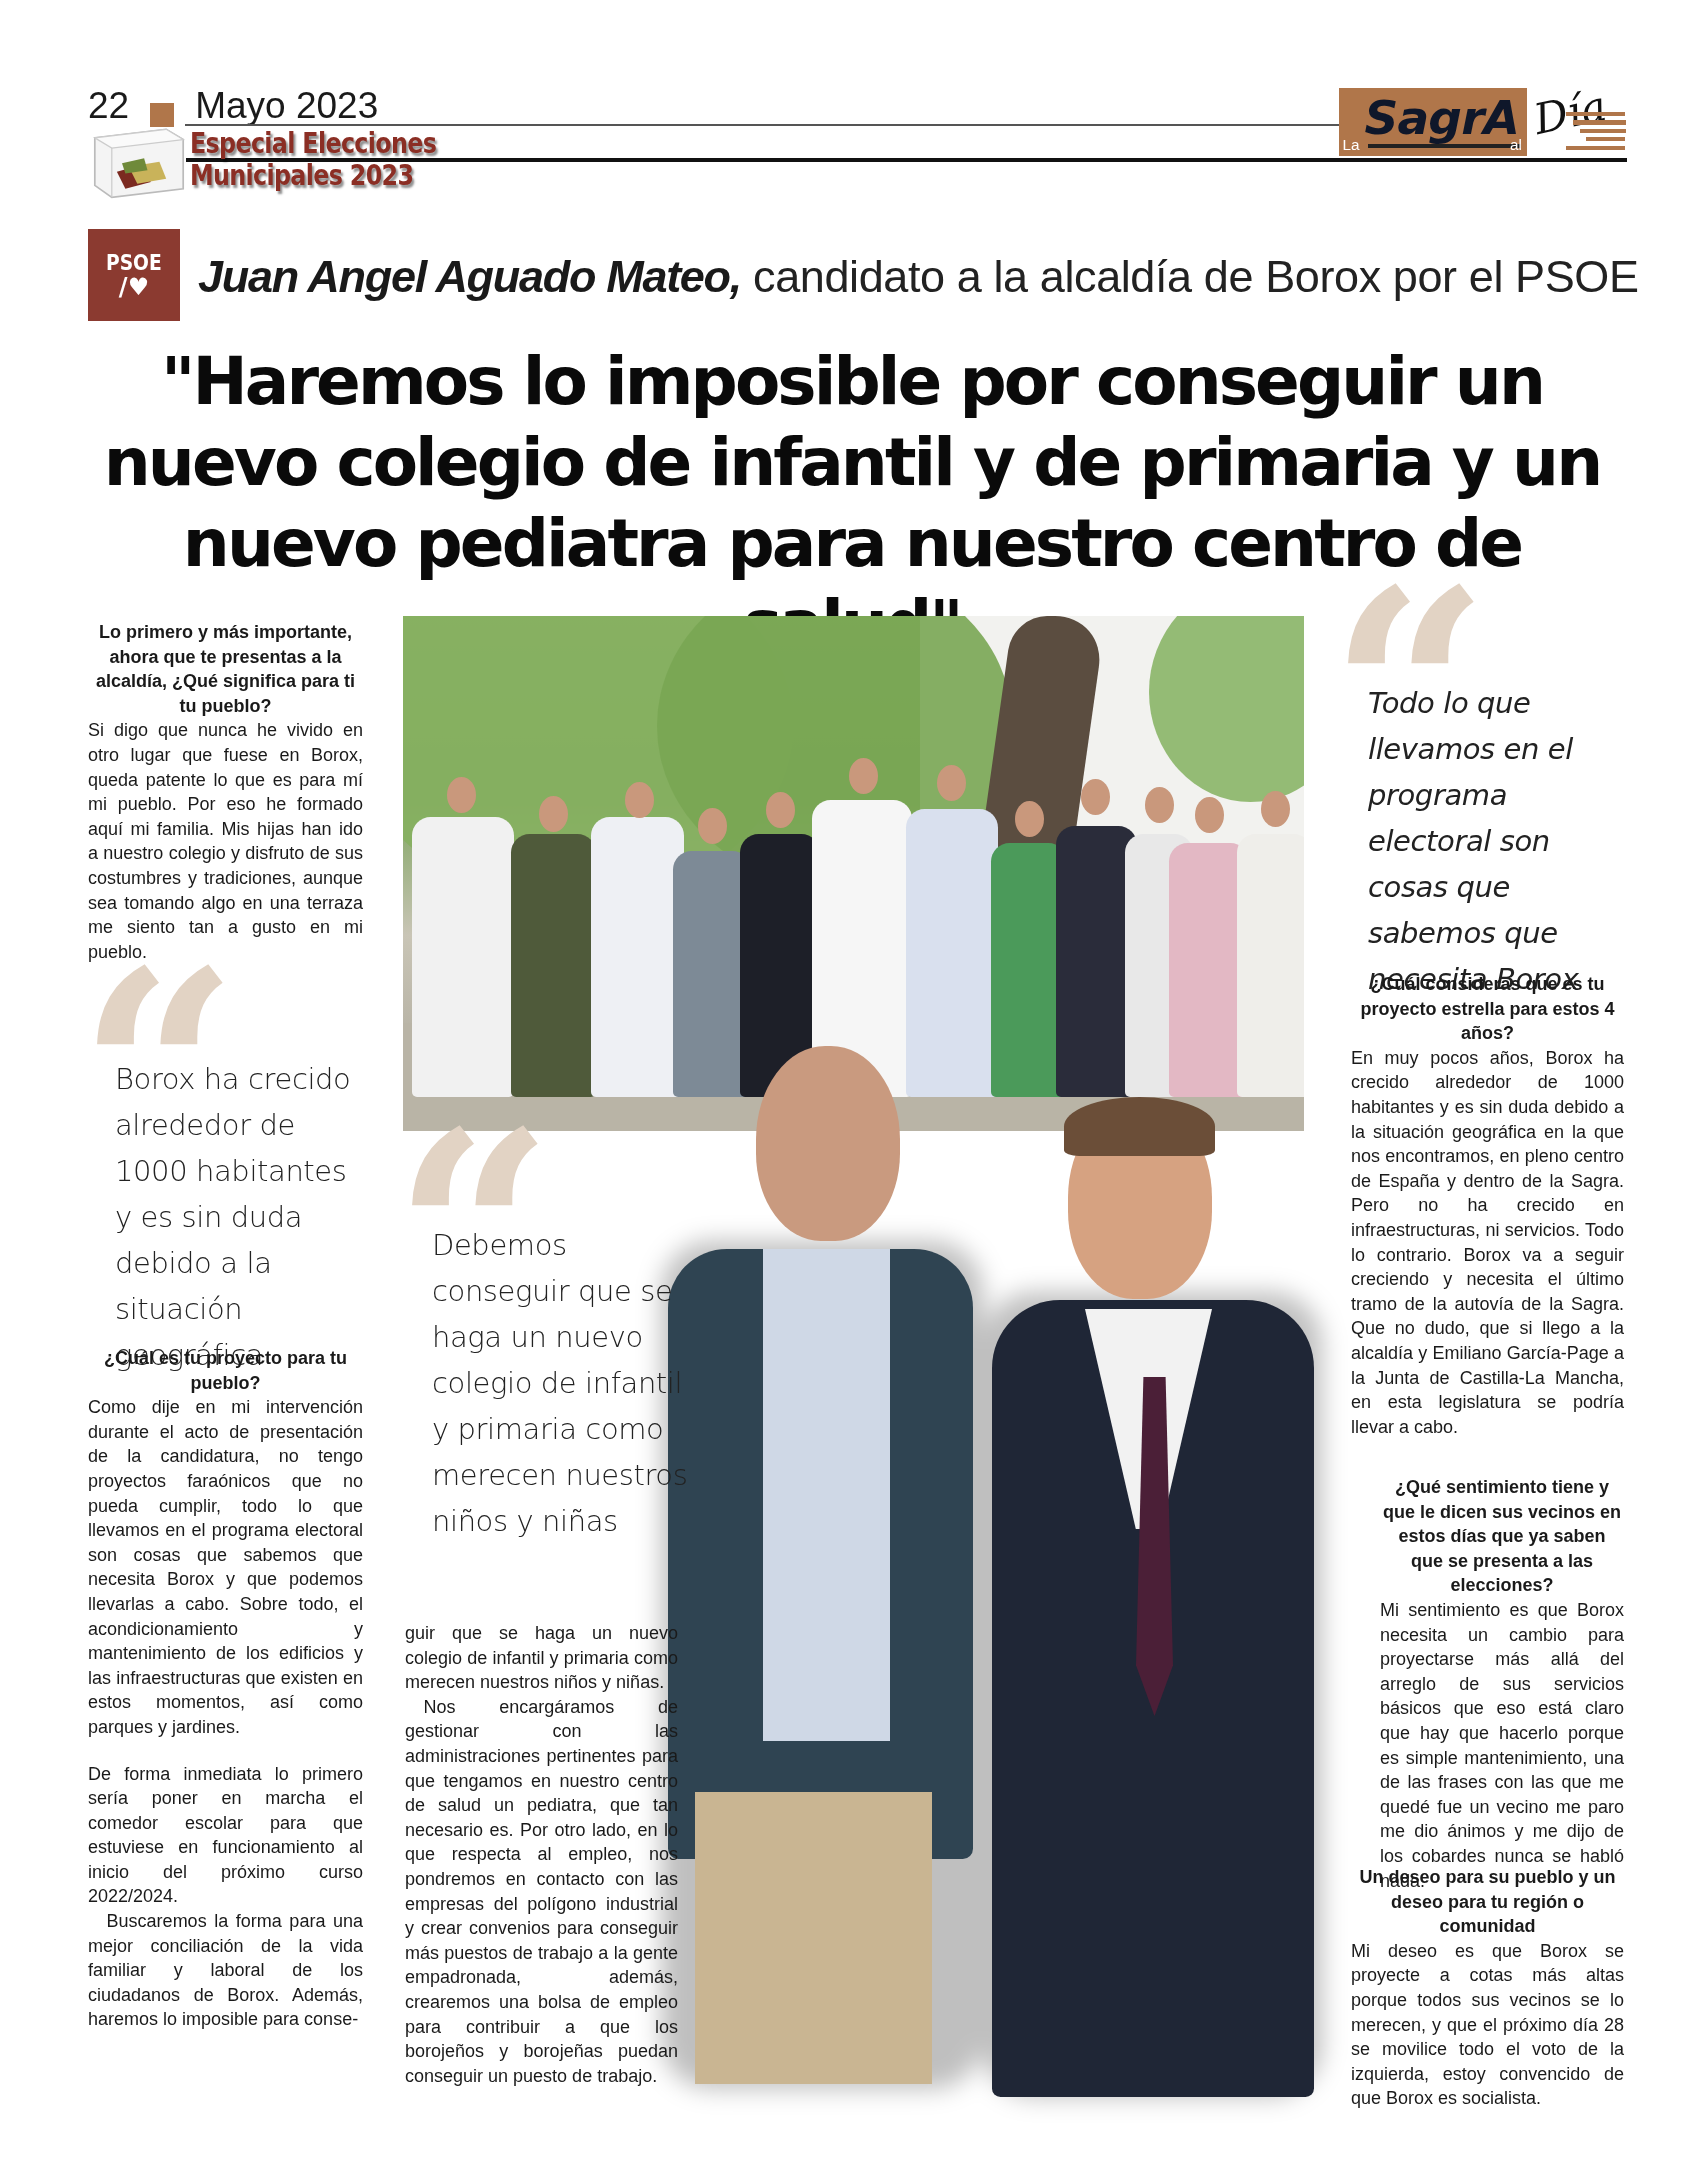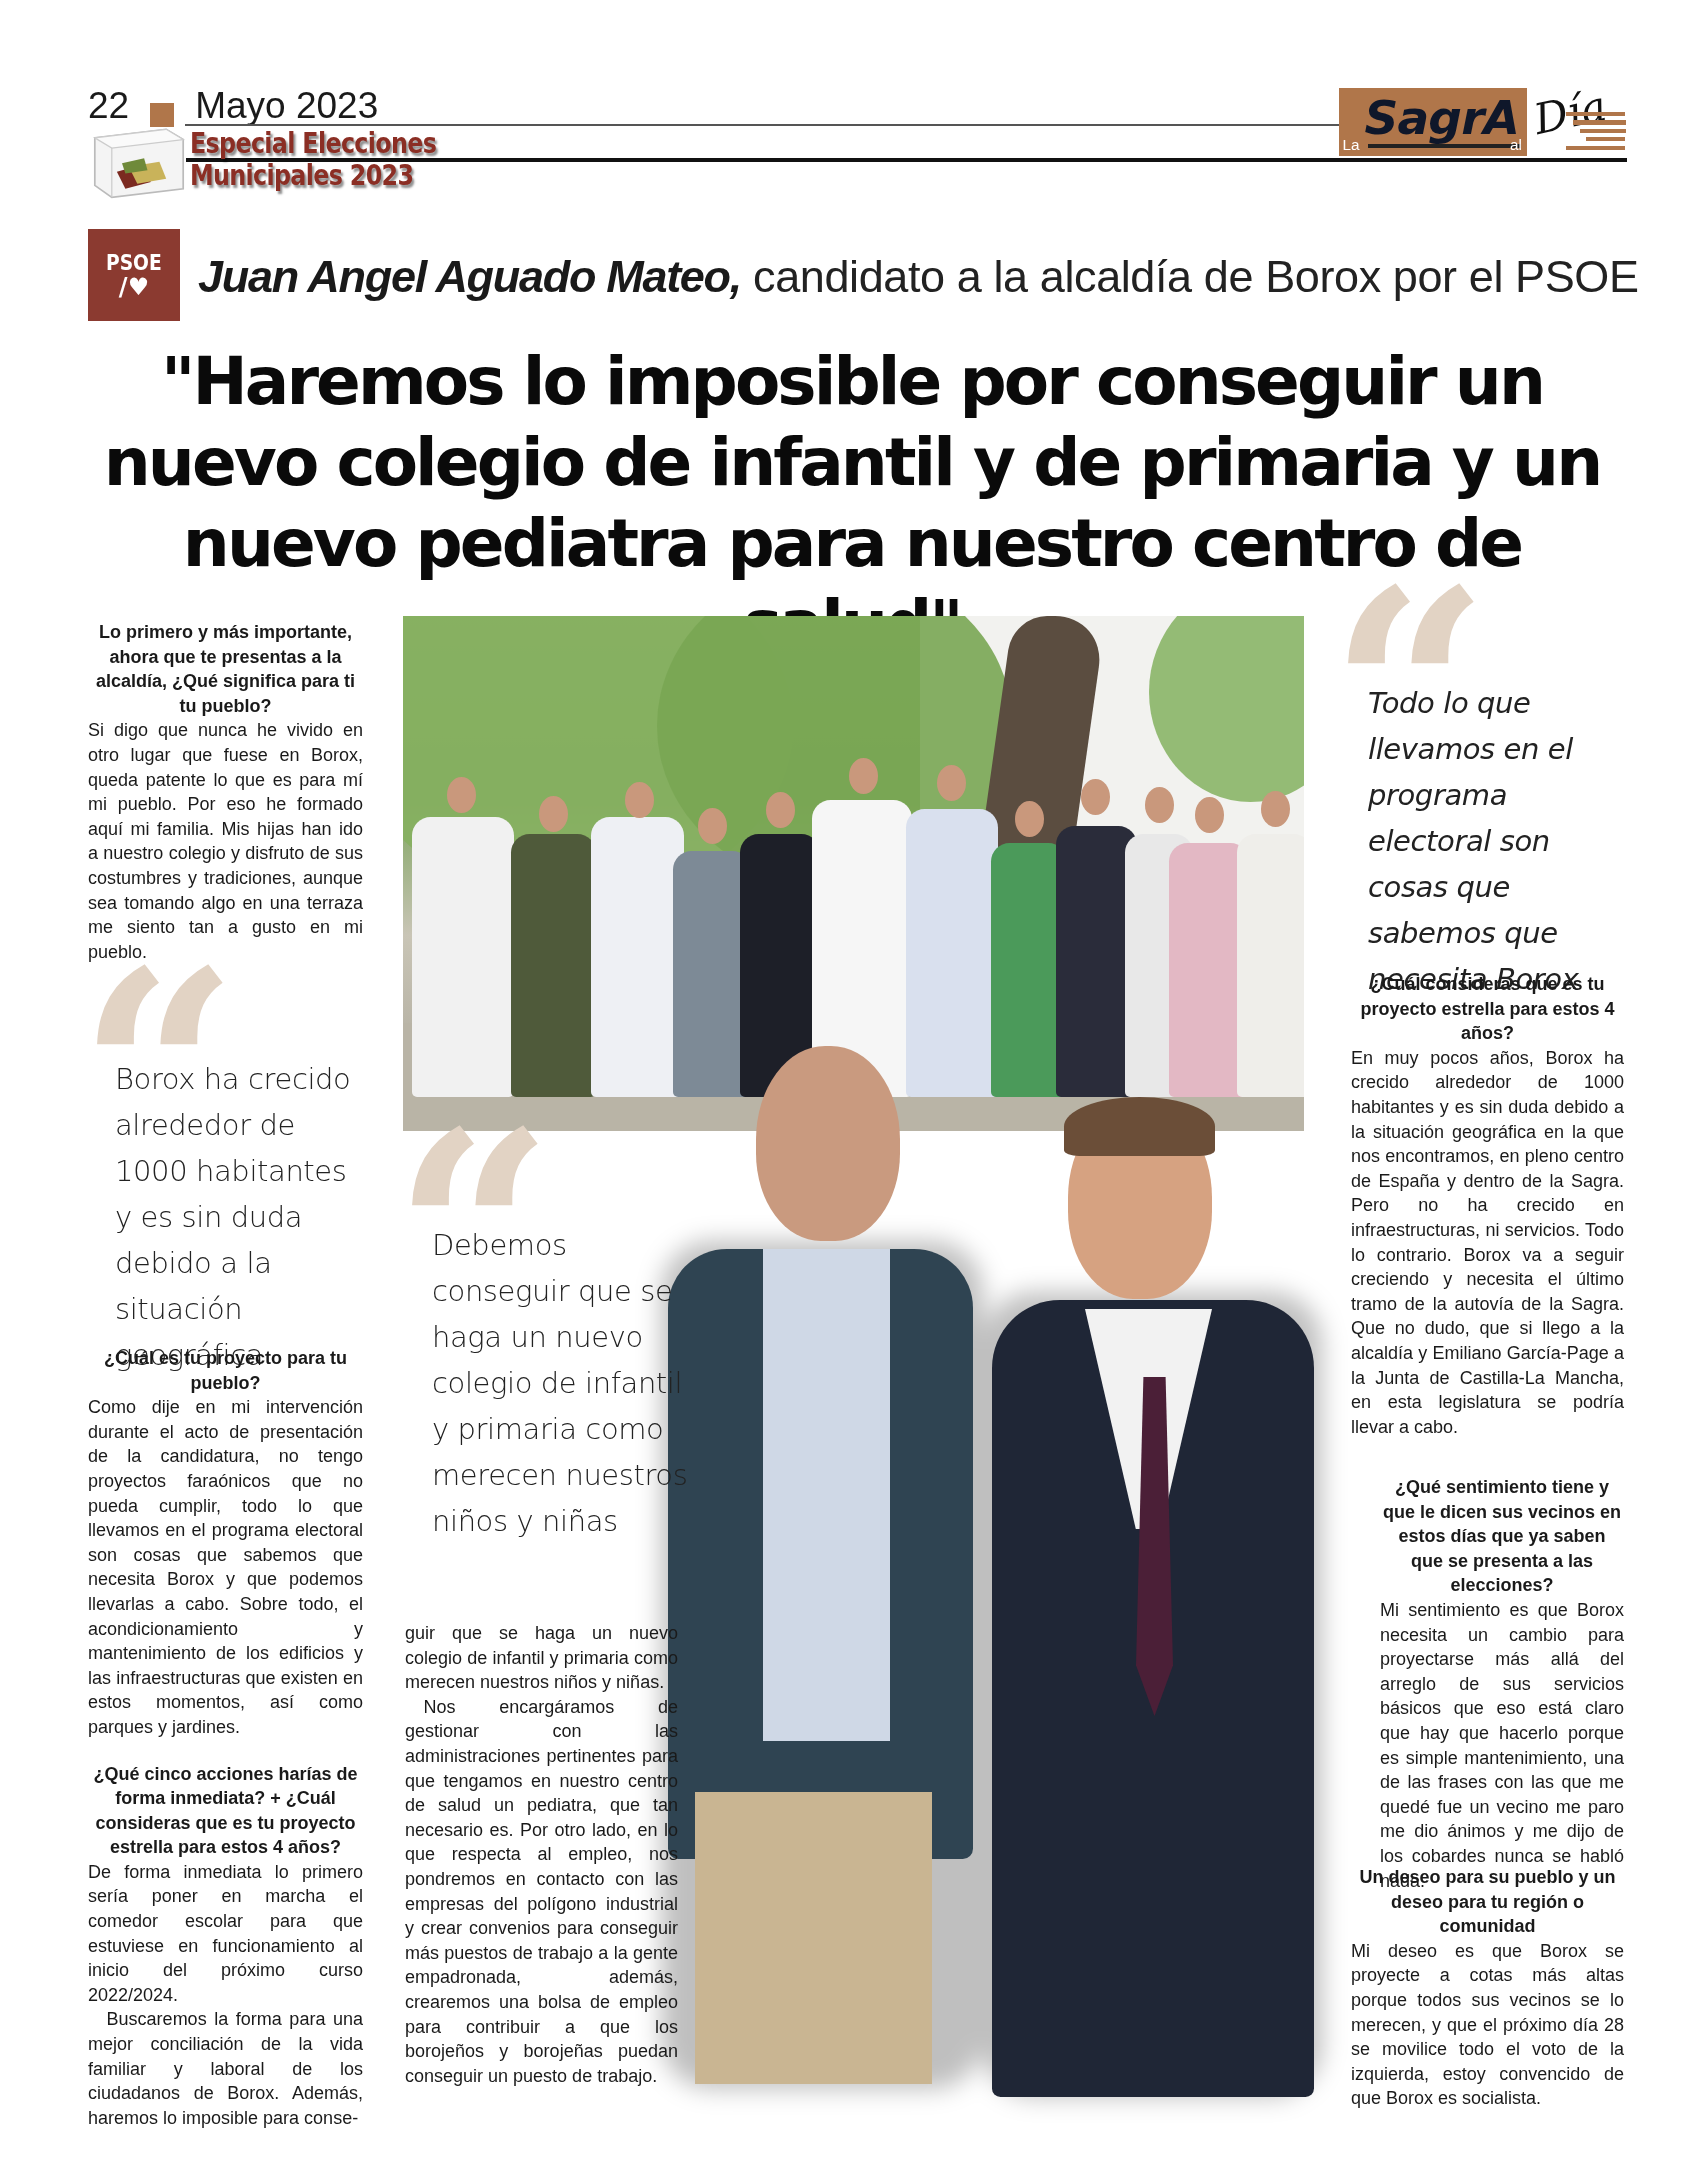--- a/index.html
+++ b/index.html
@@ -200,21 +200,20 @@
 
 <div class="col-text col-left">
   <span class="q">Lo primero y más importante, ahora que te presentas a la alcaldía, ¿Qué significa para ti tu pueblo?</span>
   <p>Si digo que nunca he vivido en otro lugar que fuese en Borox, queda patente lo que es para mí mi pueblo. Por eso he formado aquí mi familia. Mis hijas han ido a nuestro colegio y disfruto de sus costumbres y tradiciones, aunque sea tomando algo en una terraza me siento tan a gusto en mi pueblo.</p>
 </div>
 
 <div class="col-text col-left-2">
   <span class="q">¿Cuál es tu proyecto para tu pueblo?</span>
   <p>Como dije en mi intervención durante el acto de presentación de la candidatura, no tengo proyectos faraónicos que no pueda cumplir, todo lo que llevamos en el programa electoral son cosas que sabemos que necesita Borox y que podemos llevarlas a cabo. Sobre todo, el acondicionamiento y mantenimiento de los edificios y las infraestructuras que existen en estos momentos, así como parques y jardines.</p>
   <div class="gap"></div>
-  <span class="q">¿Qué cinco acciones harías de forma inmediata? + ¿Cuál consideras que es tu proyecto estrella para estos 4 años?</span>
   <p>De forma inmediata lo primero sería poner en marcha el comedor escolar para que estuviese en funcionamiento al inicio del próximo curso 2022/2024.</p>
   <p class="indent">Buscaremos la forma para una mejor conciliación de la vida familiar y laboral de los ciudadanos de Borox. Además, haremos lo imposible para conse-</p>
 </div>
 
 <div class="col-text col-mid">
   <p>guir que se haga un nuevo colegio de infantil y primaria como merecen nuestros niños y niñas.</p>
   <p class="indent">Nos encargáramos de gestionar con las administraciones pertinentes para que tengamos en nuestro centro de salud un pediatra, que tan necesario es. Por otro lado, en lo que respecta al empleo, nos pondremos en contacto con las empresas del polígono industrial y crear convenios para conseguir más puestos de trabajo a la gente empadronada, además, crearemos una bolsa de empleo para contribuir a que los borojeños y borojeñas puedan conseguir un puesto de trabajo.</p>
 </div>
 
 <div class="col-text col-right">

